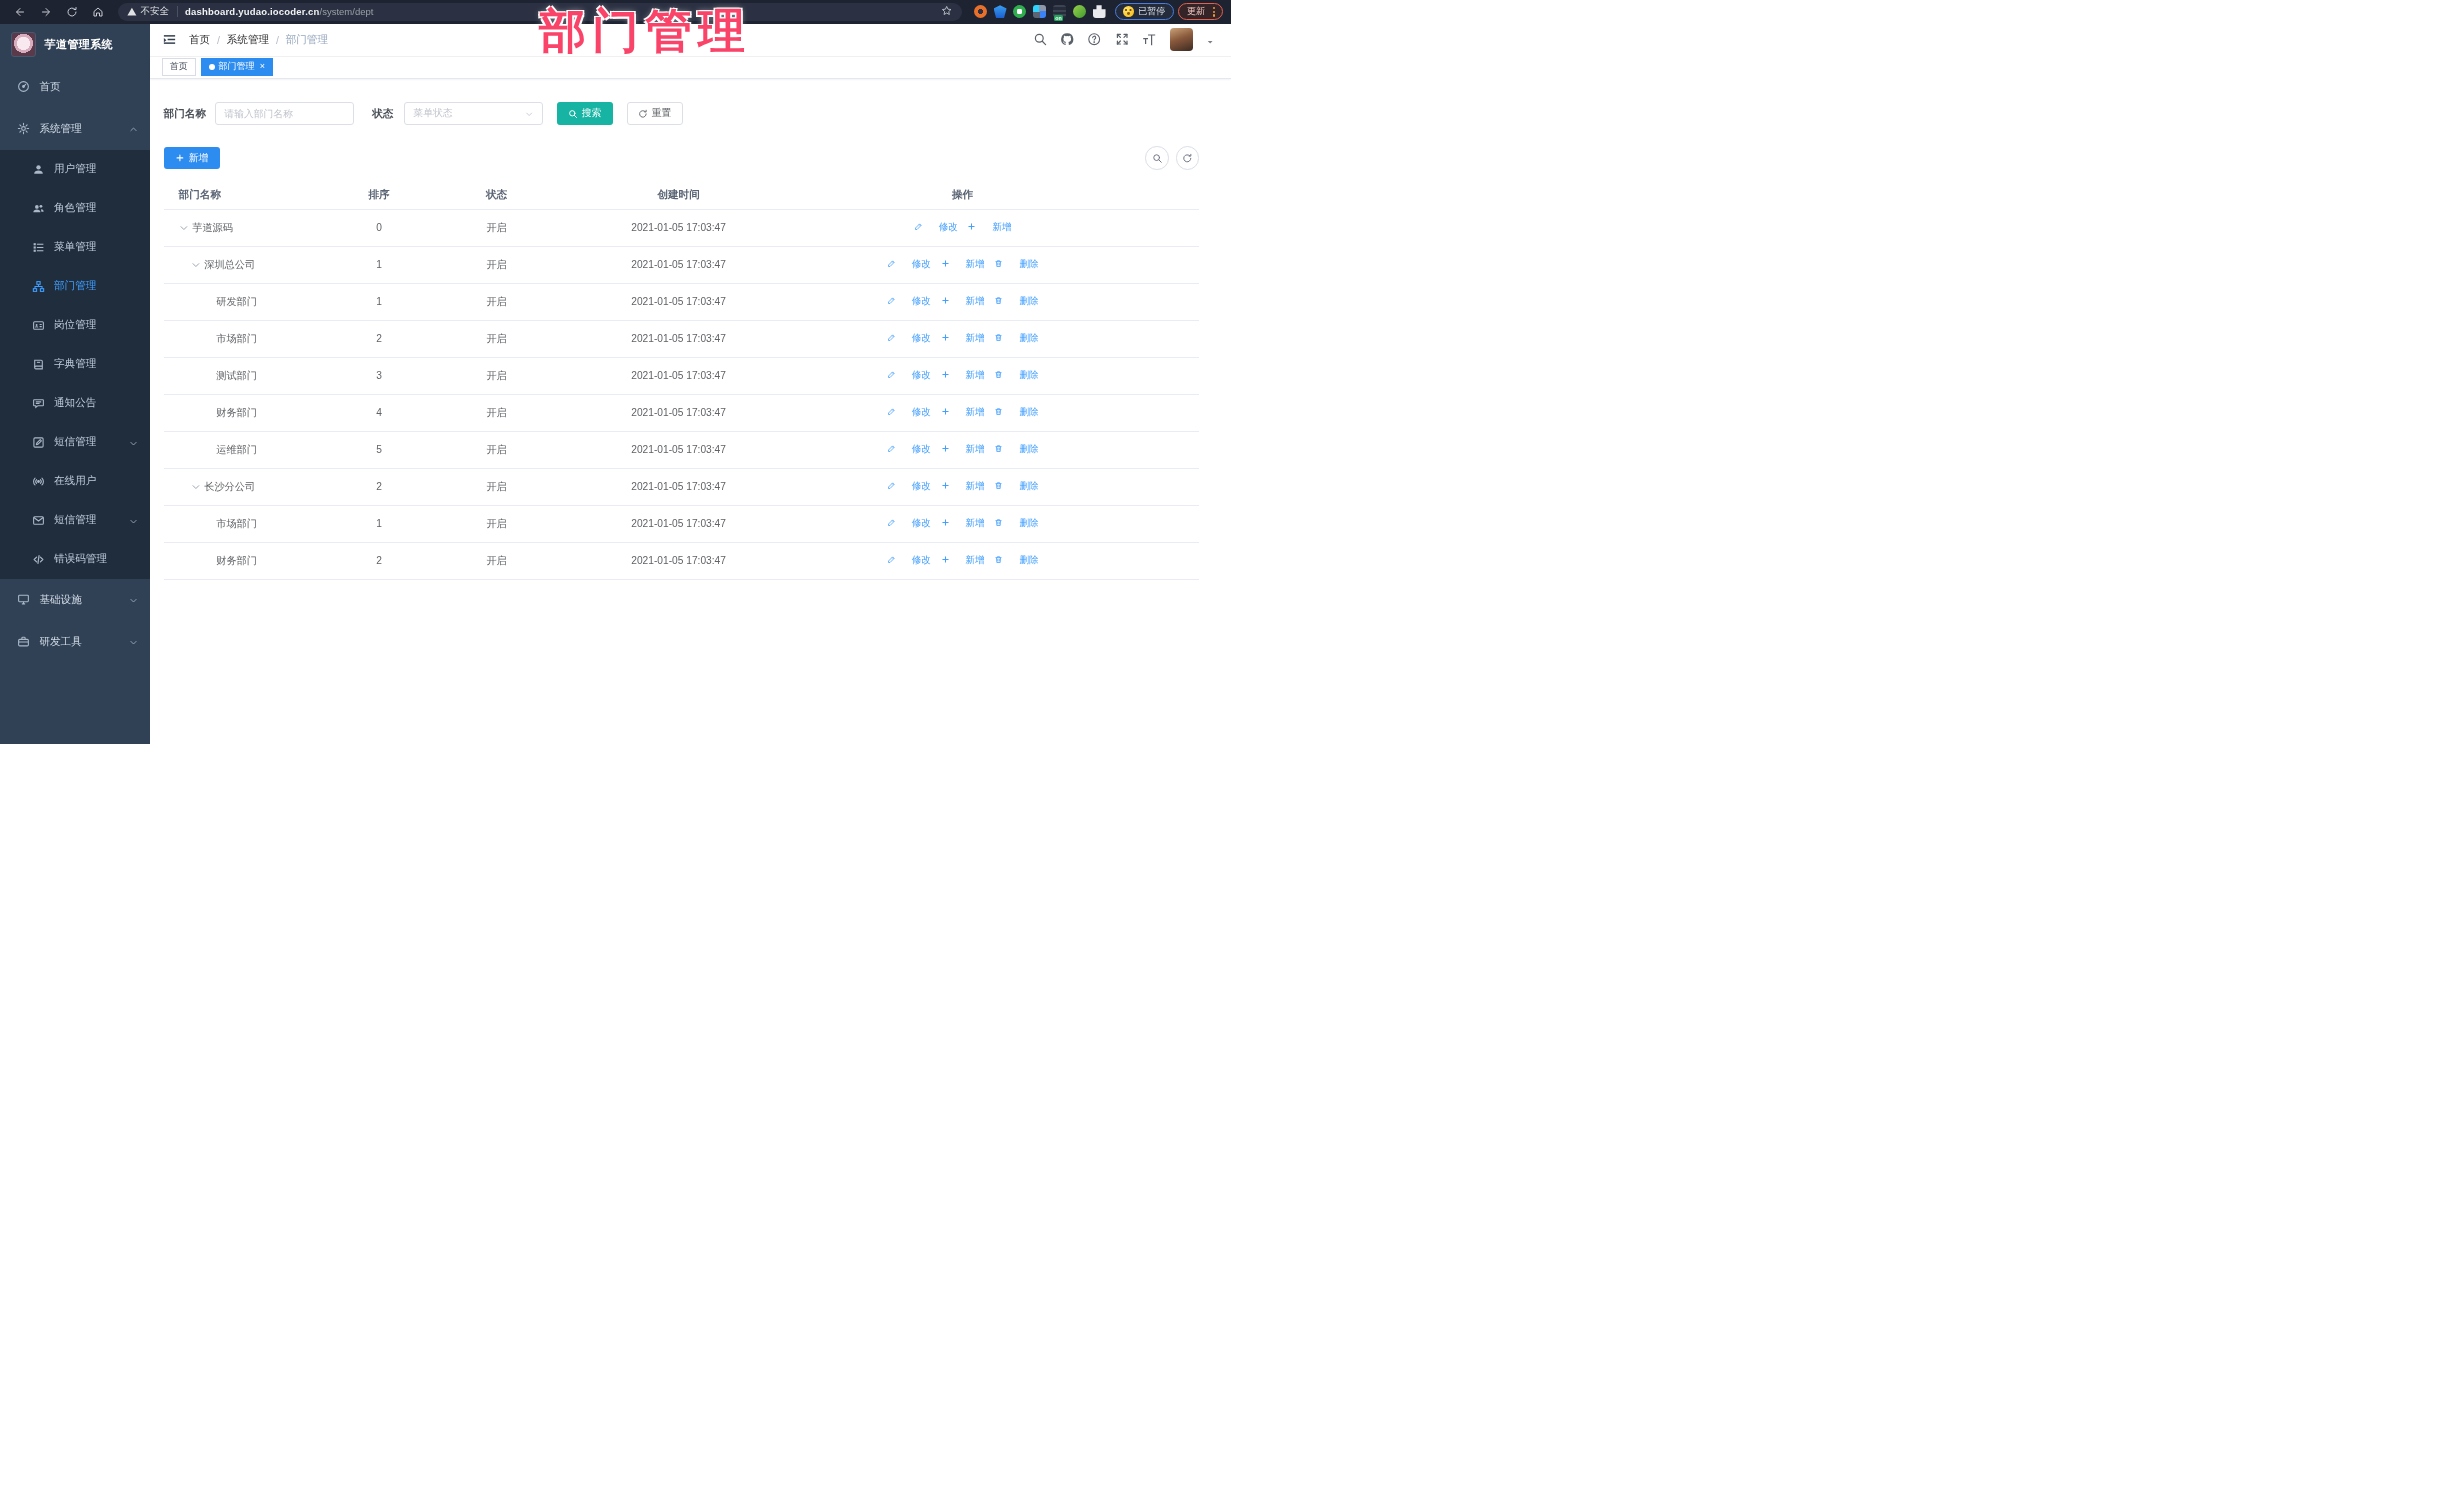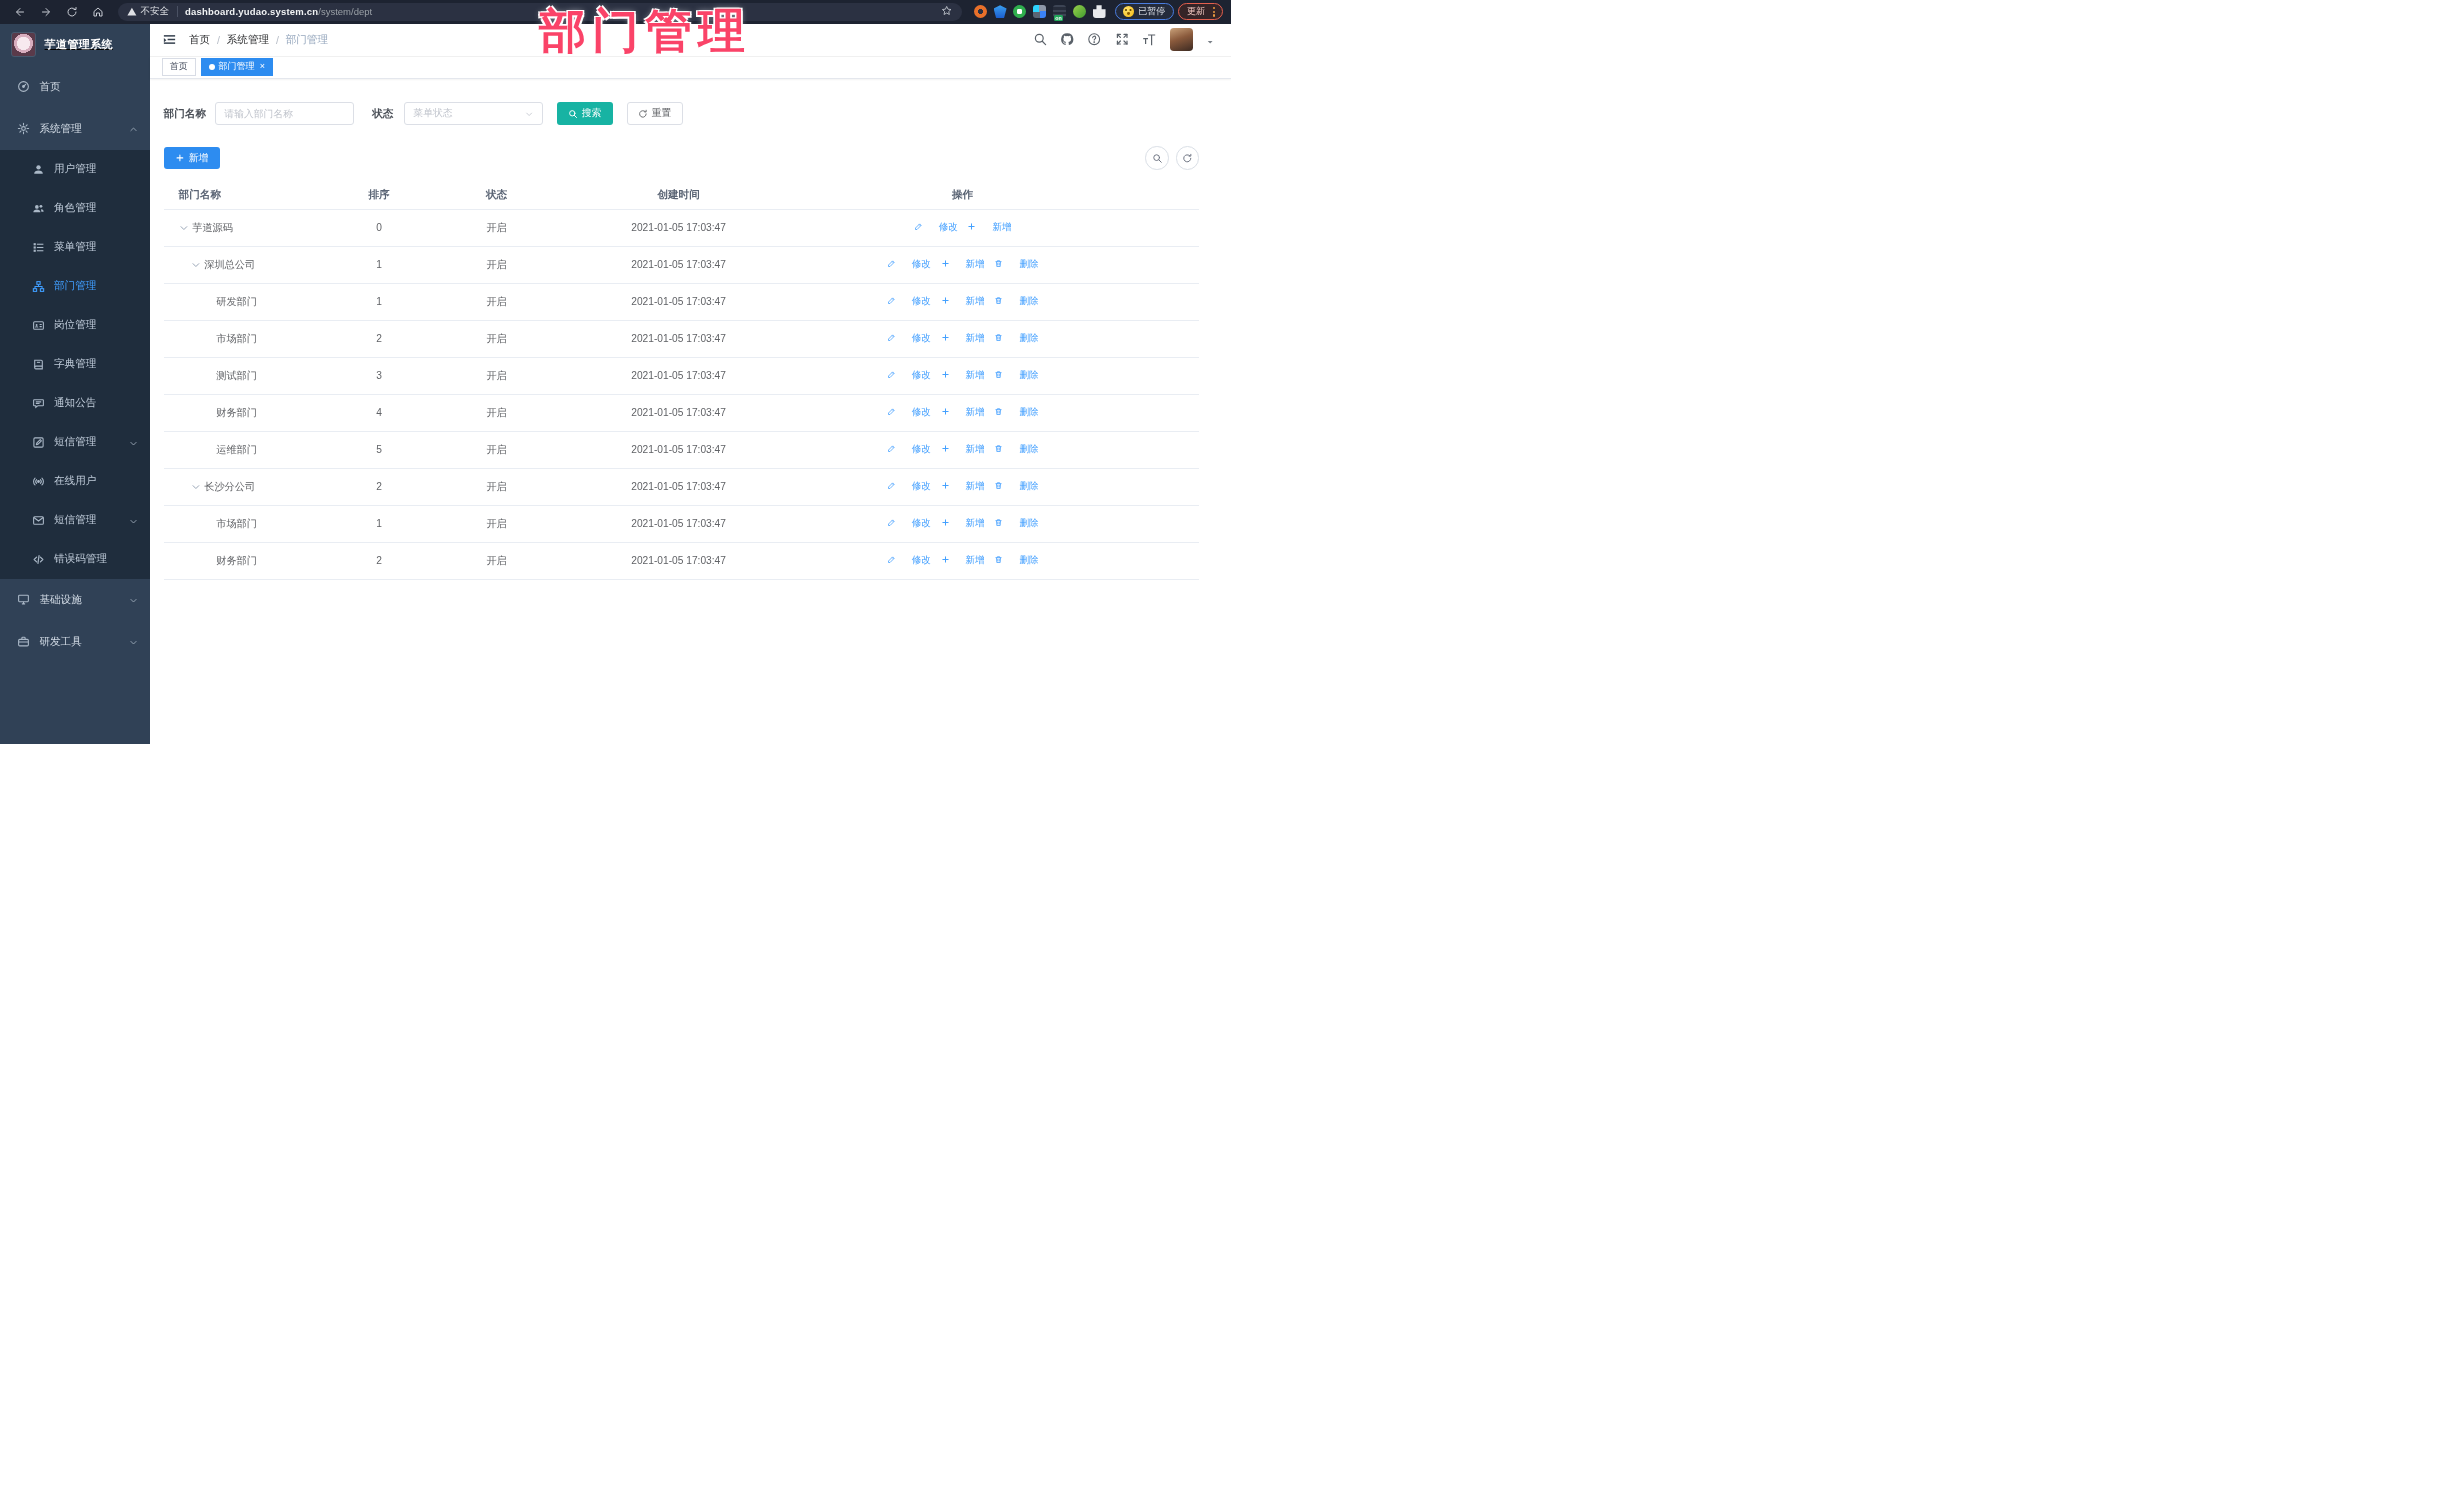--- a/index.html
+++ b/index.html
@@ -37,21 +37,21 @@
     border-radius:50%; background:#8a5c00; }
   .pill-update { border:1.5px solid #e35f4e; color:#f2c9c2; background:#352427; gap:7.6px; }
   .vdots { display:flex; flex-direction:column; gap:1.5px; }
   .vdots i { width:2.3px; height:2.3px; border-radius:50%; background:#e8973f; }
 
   
   .app { position:absolute; top:23.5px; left:0; right:0; bottom:0; display:flex; }
 
   
   .sidebar { width:150px; background:#304156; flex:0 0 auto; overflow:hidden; }
-  .logo-row { height:42px; display:flex; align-items:center; padding-left:10.6px; gap:9px;text-decoration:underline; }
+  .logo-row { height:42px; display:flex; align-items:center; padding-left:10.6px; gap:9px; }
   .logo-img { width:25px; height:25px; border-radius:3px;
     background:radial-gradient(circle at 50% 45%, #f7e9ef 0 38%, #d8aebf 39% 55%, #5a3a4a 56%);
     border:0.8px solid #47596e; }
   .logo-title { color:#fff; font-size:11px; font-weight:bold; letter-spacing:0.4px; }
   .menu-item { height:42px; display:flex; align-items:center; padding:0 12px 0 17.4px;
     color:#d3dce6; font-size:10.6px; gap:9px; cursor:pointer; }
   .menu-item .mi-icon { width:13px; height:13px; color:#aab8c7; flex:0 0 auto; }
   .mi-icon svg { width:100%; height:100%; }
   .menu-item .mi-label { flex:1 1 auto; }
   .menu-item .mi-chevron { width:9px; height:9px; color:#9aa7b5; }
@@ -163,21 +163,21 @@
       </div>
 
     <div class="omnibox">
       <span class="omni-warn">
         <svg viewBox="0 0 24 24" fill="currentColor">
             <path d="M12 2L1 21h22L12 2zm1 14h-2v2h2v-2zm0-7h-2v5h2V9z"></path>
           </svg>
         <span>不安全</span>
       </span>
       <span class="omni-sep"></span>
-      <span class="url-host">dashboard.yudao.system.cn</span>
+      <span class="url-host">dashboard.yudao.iocoder.cn</span>
       <span class="url-path">/system/dept</span>
       <span class="omni-star"><svg viewBox="0 0 24 24" fill="none" stroke="currentColor" stroke-width="1.8" stroke-linejoin="round">
             <path d="M12 3l2.7 5.8 6.3.7-4.7 4.3 1.3 6.2L12 16.9 6.4 20l1.3-6.2L3 9.5l6.3-.7z"></path>
           </svg></span>
     </div>
 
     <div class="ext-area">
       <div class="ext-ico" style="border-radius:50%;background:radial-gradient(circle,#2b3142 0 28%,#e8702a 30% 100%);"></div>
       <div class="ext-ico" style="background:linear-gradient(180deg,#3aa0f0,#1b5fd0);clip-path:polygon(50% 0,100% 25%,80% 100%,20% 100%,0 25%);"></div>
       <div class="ext-ico" style="border-radius:50%;background:radial-gradient(circle at 50% 50%,#fff 0 30%,#2fae4e 32% 100%);"></div>

